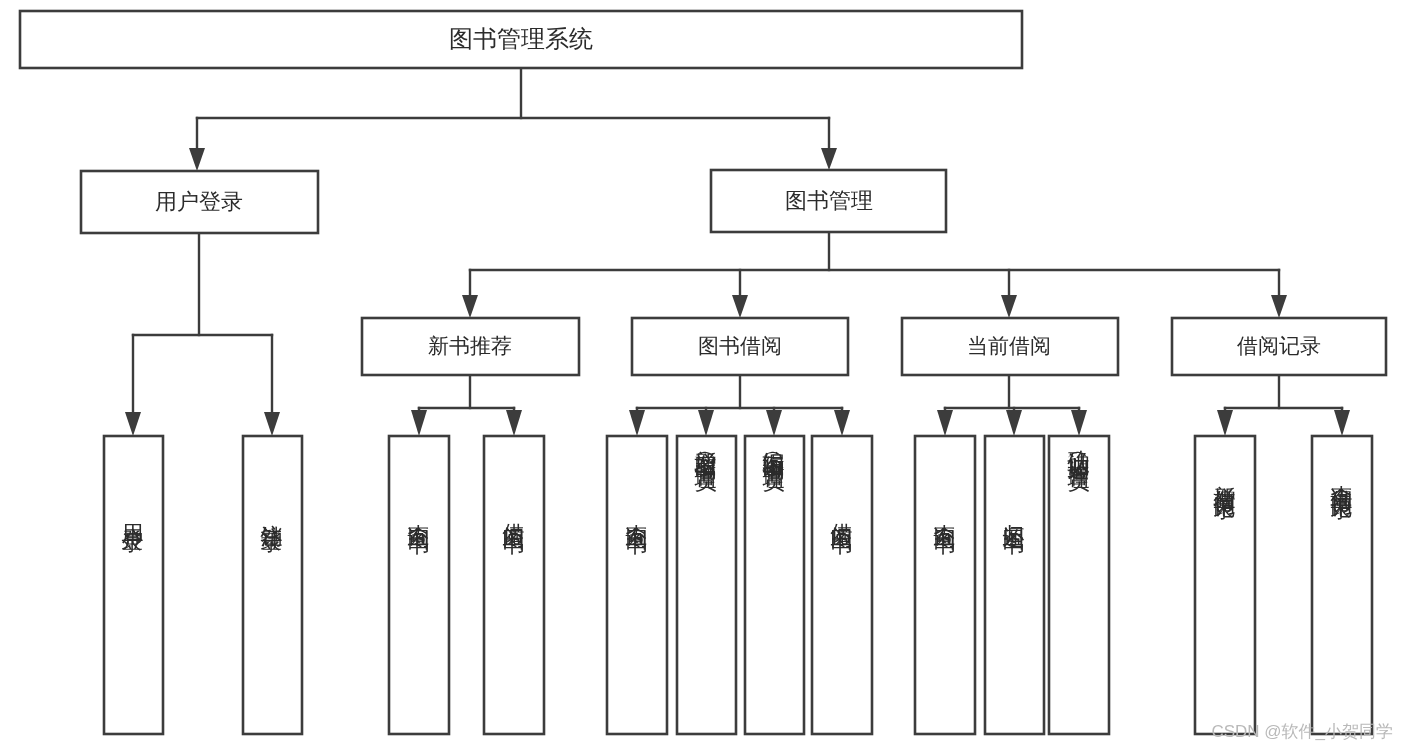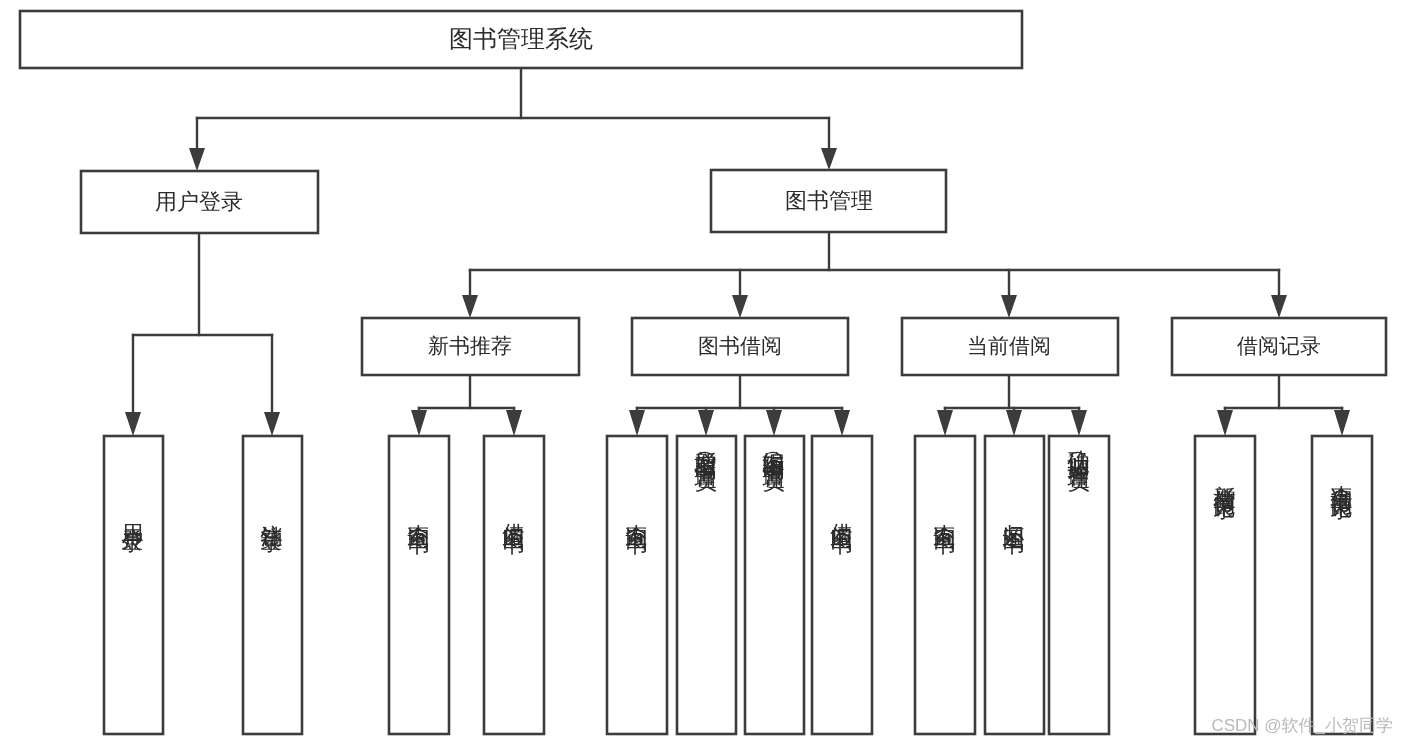--- a/index.html
+++ b/index.html
@@ -57,21 +57,21 @@
     fill: #2b2b2b;
     writing-mode: vertical-rl;
     text-orientation: upright;
     letter-spacing: 3px;
     text-anchor: middle;
     font-family: "Liberation Sans", "DejaVu Sans", sans-serif;
   }
   .watermark {
     position: absolute;
     right: 12px;
-    bottom: 10px;
+    bottom: 4px;
     font-size: 17px;
     color: #b9b9b9;
     font-family: "Liberation Sans", "DejaVu Sans", sans-serif;
     white-space: nowrap;
     pointer-events: none;
   }
 </style>
 </head>
 <body>
 

